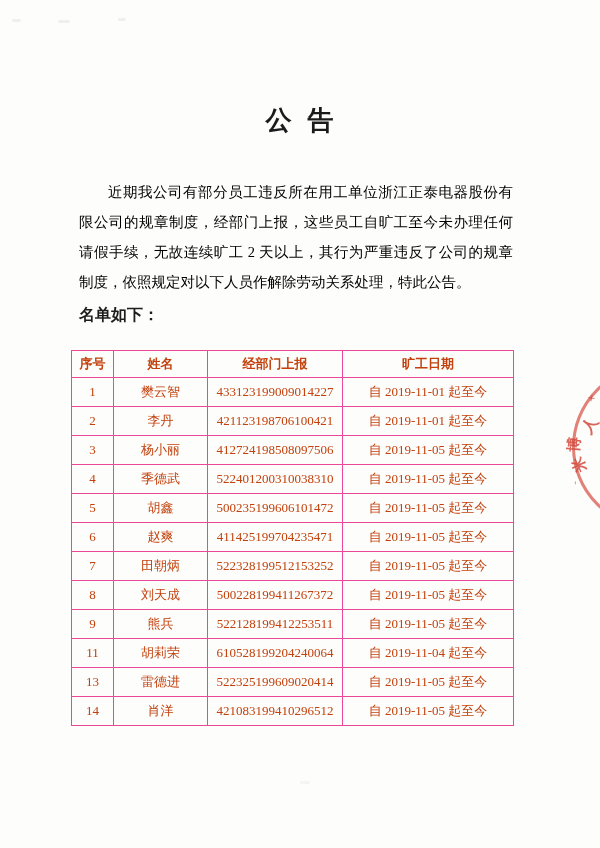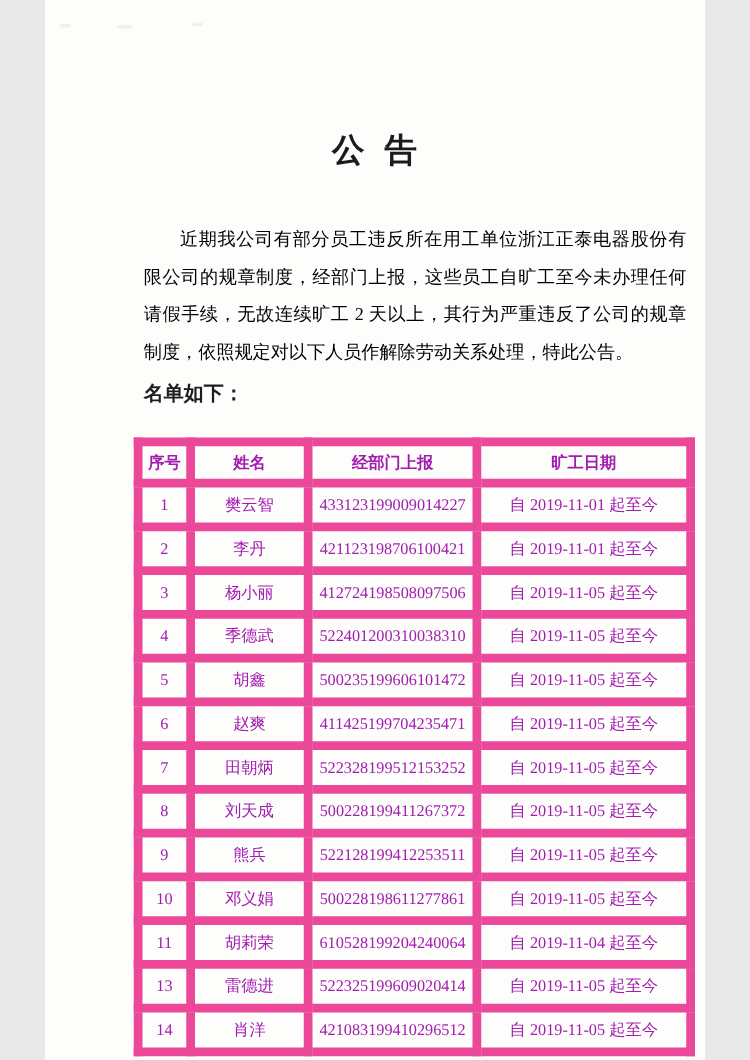--- a/index.html
+++ b/index.html
@@ -1,18 +1,18 @@
 <!DOCTYPE html>
 <html><head>
 <meta charset="utf-8">
 <style>
   html, body { margin: 0; padding: 0; background: #e9e9e9; }
   .page {
     position: relative;
-    width: 528px;
+    width: 600px;
     height: 848px;
     margin: 0 auto;
     background: #fdfdfc;
     overflow: hidden;
     font-family: "Liberation Serif", "DejaVu Serif", serif;
     color: #222;
   }
   .doc-title {
     position: absolute;
     top: 103px;
@@ -48,26 +48,26 @@
   }
   .roster {
     position: absolute;
     top: 350px;
     left: 71px;
     border-collapse: collapse;
     table-layout: fixed;
     width: 442px;
   }
   .roster th, .roster td {
-    border: 7px solid #ec4899;
+    border: 1px solid #ec4899;
     text-align: center;
     vertical-align: middle;
     font-size: 13px;
     padding: 0;
-    color: #a21caf;
+    color: #c2410c;
     white-space: pre;
     overflow: hidden;
   }
   .roster th { height: 26px; font-weight: bold; }
   .roster td { height: 28px; font-weight: normal; }
   .col-index { width: 42px; }
   .col-name  { width: 94px; }
   .col-id    { width: 135px; }
   .col-dates { width: 171px; }
 
@@ -187,26 +187,20 @@
           <td>500228199411267372</td>
           <td>自 2019-11-05 起至今</td>
         </tr>
         <tr>
           <td>9</td>
           <td>熊兵</td>
           <td>522128199412253511</td>
           <td>自 2019-11-05 起至今</td>
         </tr>
         <tr>
-          <td>10</td>
-          <td>邓义娟</td>
-          <td>500228198611277861</td>
-          <td>自 2019-11-05 起至今</td>
-        </tr>
-        <tr>
           <td>11</td>
           <td>胡莉荣</td>
           <td>610528199204240064</td>
           <td>自 2019-11-04 起至今</td>
         </tr>
         <tr>
           <td>13</td>
           <td>雷德进</td>
           <td>522325199609020414</td>
           <td>自 2019-11-05 起至今</td>

